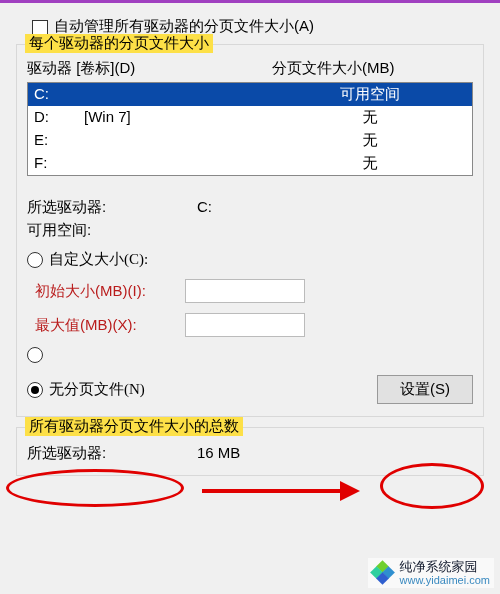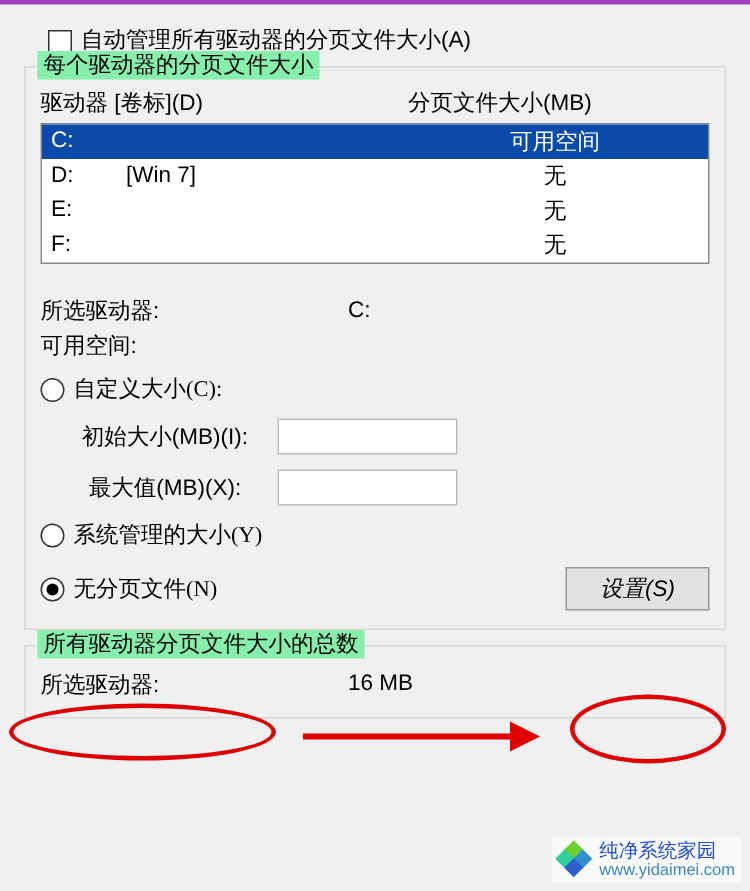--- a/index.html
+++ b/index.html
@@ -35,21 +35,21 @@
   .group {
     border: 1px solid #d8d8d8;
     padding: 8px 10px 12px 10px;
     position: relative;
     margin-bottom: 10px;
   }
   .group-title {
     position: absolute;
     top: -11px;
     left: 8px;
-    background: #86efac;
+    background: #fde047;
     padding: 0 4px;
     font-size: 15px;
   }
   .table-head {
     display: flex;
     margin-top: 6px;
     font-size: 15px;
   }
   .th-drive { flex: 0 0 245px; }
   .th-size  { flex: 1; }
@@ -68,21 +68,20 @@
     background: #0a4aa8;
     color: #fff;
   }
   .col-letter { flex: 0 0 50px; }
   .col-label  { flex: 0 0 190px; }
   .col-pf     { flex: 1; text-align: center; }
   .info-row {
     display: flex;
     margin-top: 4px;
     font-size: 15px;
-    gap: 35px;
   }
   .info-label { flex: 0 0 170px; }
   .info-value { flex: 1; }
   .radio-row {
     display: flex;
     align-items: center;
     margin-top: 10px;
     font-family: Liberation Serif, serif;
   }
   .radio-outer {
@@ -103,43 +102,41 @@
     border-radius: 50%;
   }
   .size-row {
     display: flex;
     align-items: center;
     margin-top: 10px;
     margin-left: 8px;
   }
   .size-label {
     flex: 0 0 150px;
-    color: #000000;
-    text-align: center;
+    color: #b91c1c;
   }
   .size-input {
     width: 120px;
     height: 24px;
     border: 1px solid #bbb;
     background: #fff;
   }
   .set-row {
     display: flex;
     align-items: center;
     margin-top: 12px;
     justify-content: space-between;
   }
   .set-btn {
     margin-left: auto;
     background: #e1e1e1;
     border: 1px solid #999;
     padding: 4px 22px;
     font-size: 15px;
     font-family: inherit;
-    font-style: italic;
   }
   .ring {
     position: absolute;
     border: 3px solid #e00000;
     border-radius: 50%;
     pointer-events: none;
   }
   .ring1 { left: 6px;  top: 466px; width: 178px; height: 38px; }
   .ring2 { left: 380px; top: 460px; width: 104px; height: 46px; }
   .arrow {
@@ -181,21 +178,21 @@
   .wm-logo span {
     position: absolute;
     width: 9px; height: 9px;
     transform: rotate(45deg);
   }
   .wm-logo .d1 { left: 6px; top: 0;  background: #6fcf2f; }
   .wm-logo .d2 { left: 0;  top: 6px; background: #2fcf9f; }
   .wm-logo .d3 { left: 12px; top: 6px; background: #2f8fcf; }
   .wm-logo .d4 { left: 6px; top: 12px; background: #2f5fcf; }
   .wm-text { line-height: 1.1; }
-  .wm-text .l1 { color: #1d4ed8; font-size: 13px; }
+  .wm-text .l1 { color: #0f172a; font-size: 13px; }
   .wm-text .l2 { color: #3a8ac0; font-size: 11px; }
 </style>
 </head>
 <body>
 
 <div class="panel">
 
   <div class="checkbox-row">
     <span class="checkbox-box"></span>
     <span>自动管理所有驱动器的分页文件大小(A)</span>
@@ -251,21 +248,20 @@
       <span class="size-label">初始大小(MB)(I):</span>
       <span class="size-input"></span>
     </div>
     <div class="size-row">
       <span class="size-label">最大值(MB)(X):</span>
       <span class="size-input"></span>
     </div>
 
     <div class="radio-row">
       <span class="radio-outer"></span>
-      <span>系统管理的大小(Y)</span>
     </div>
 
     <div class="set-row">
       <div class="radio-row" style="margin-top:0">
         <span class="radio-outer checked"></span>
         <span>无分页文件(N)</span>
       </div>
       <button class="set-btn">设置(S)</button>
     </div>
   </div>

